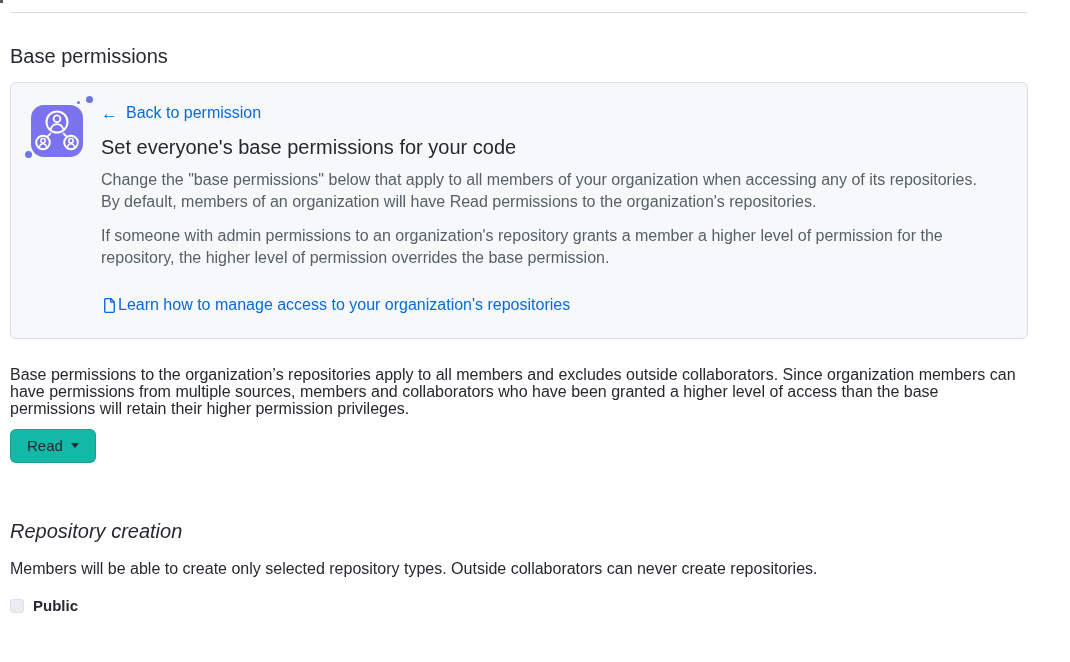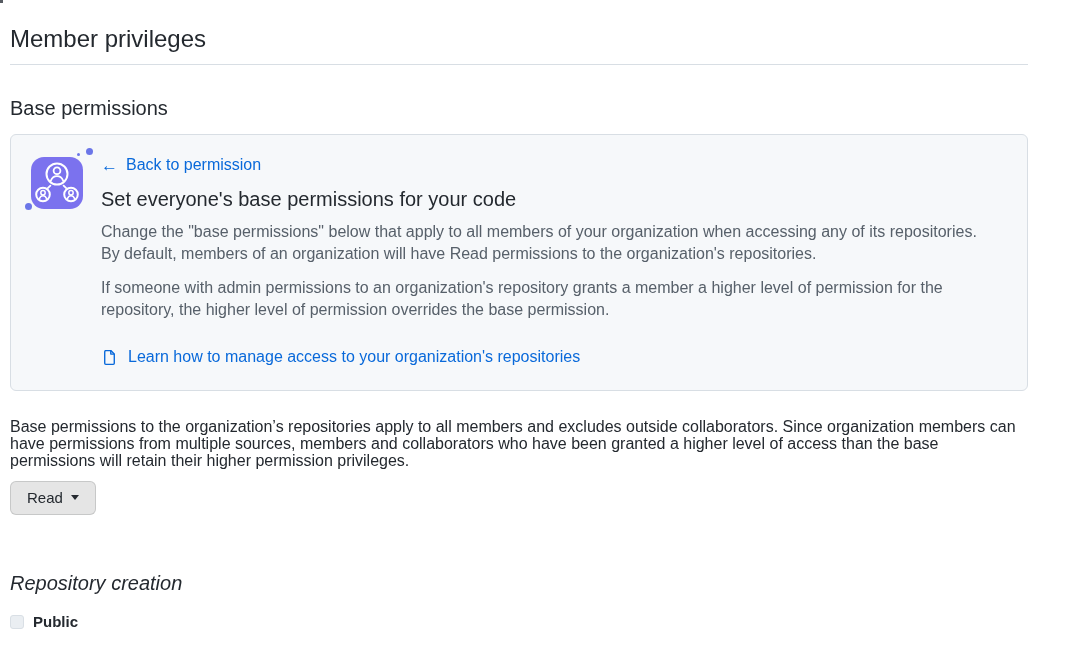--- a/index.html
+++ b/index.html
@@ -46,31 +46,31 @@
     color: #0969da; font-size: 16px; line-height: 20px;
   }
   .back-arrow { font-size: 17px; line-height: 1; }
   h3.card-heading { margin: 12px 0 9px; font-size: 20px; font-weight: 400; line-height: 25px; color: #24292f; }
   p.card-text {
     margin: 0 0 12px; font-size: 16px; line-height: 22px;
     color: #57606a; max-width: 886px;
   }
   .learn-link {
     margin-top: 14px; margin-bottom: 2px;
-    display: inline-flex; align-items: center; gap: 10px;
+    display: inline-flex; align-items: center; 
     color: #0969da; font-size: 16px; line-height: 20px;
   }
 
   p.description { margin: 27px 0 0; font-size: 16px; line-height: 17px; color: #24292f; max-width: 1018px; }
 
   .select-btn {
     margin-top: 12px;
     display: inline-flex; align-items: center;
     height: 34px; padding: 0 16px;
-    background: #e5e5e5;
+    background: #14b8a6;
     border: 1px solid rgba(27, 31, 36, 0.15);
     border-radius: 6px;
     font-family: "Liberation Sans", sans-serif;
     font-size: 15px; font-weight: 500; color: #24292f;
     cursor: pointer;
   }
   .caret {
     display: inline-block; width: 0; height: 0; margin-left: 8px;
     border-left: 4px solid transparent; border-right: 4px solid transparent;
     border-top: 5px solid #24292f;
@@ -89,21 +89,20 @@
   }
   .option-label { font-size: 15px; font-weight: 700; color: #24292f; line-height: 18px; }
 </style>
 </head>
 <body>
 
 <div class="artifact"></div>
 
 <div class="container">
 
-  <h1 class="page-title">Member privileges</h1>
   <hr class="title-divider">
 
   <section>
     <h2 class="section-heading">Base permissions</h2>
 
     <div class="onboarding-card">
       <div class="icon-wrap">
         <span class="dot dot-lg-tr"></span>
         <span class="dot dot-sm-tr"></span>
         <span class="dot dot-bl"></span>
@@ -145,20 +144,21 @@
     <p class="description">Base permissions to the organization’s repositories apply to all members and excludes outside collaborators. Since organization members can have permissions from multiple sources, members and collaborators who have been granted a higher level of access than the base permissions will retain their higher permission privileges.</p>
 
     <button class="select-btn">
       <span>Read</span>
       <span class="caret"></span>
     </button>
   </section>
 
   <section>
     <h2 class="section-heading repo-heading">Repository creation</h2>
+    <p class="repo-desc">Members will be able to create only selected repository types. Outside collaborators can never create repositories.</p>
 
     <div class="option">
       <div class="option-row">
         <span class="checkbox">
           
         </span>
         <span class="option-label">Public</span>
       </div>
 
     </div>

